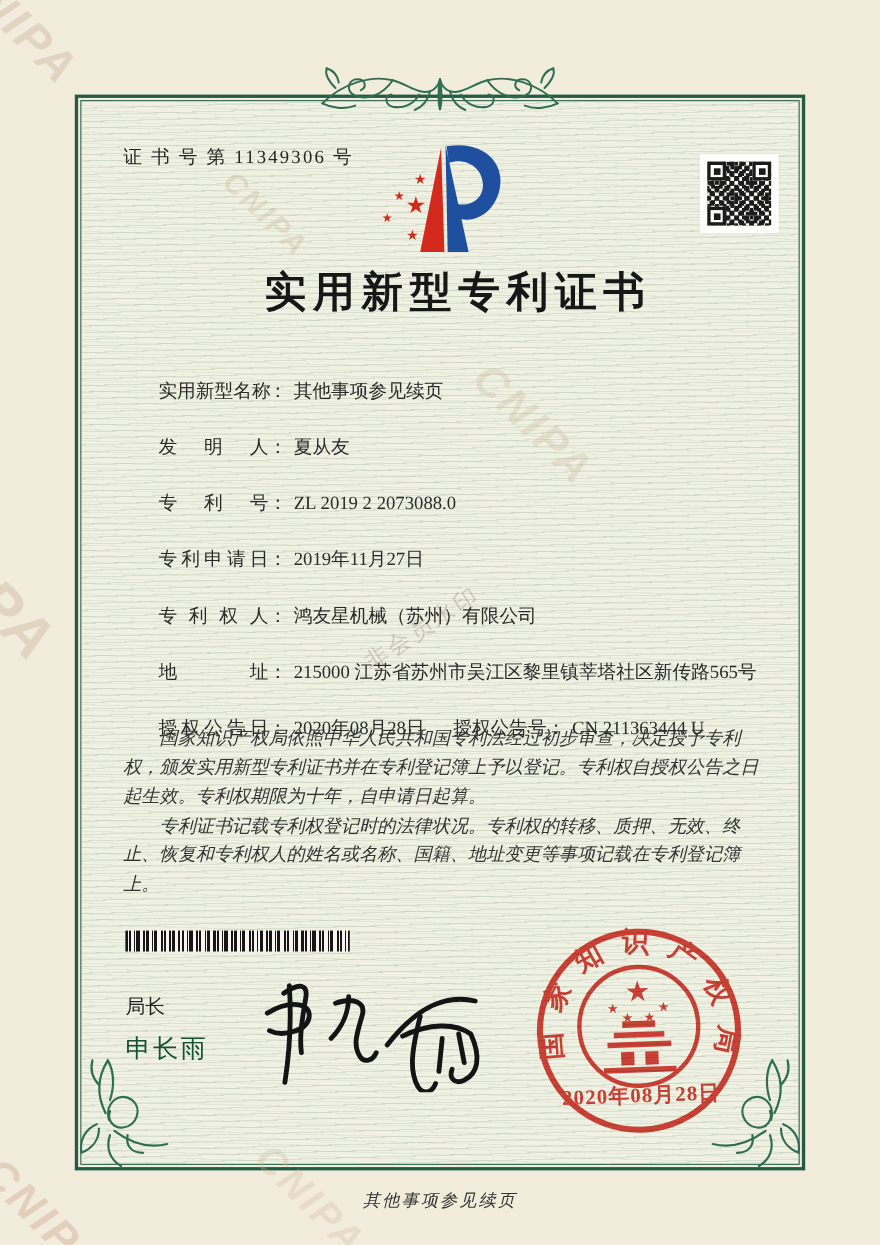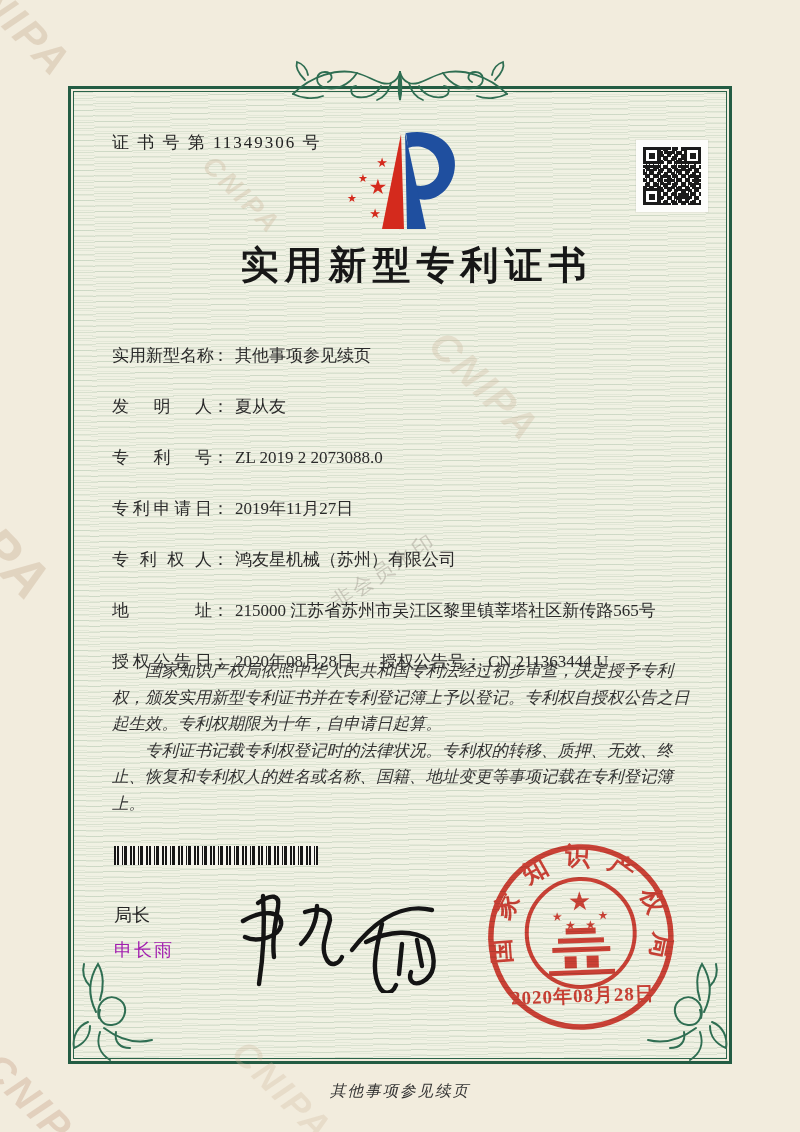--- a/index.html
+++ b/index.html
@@ -44,40 +44,40 @@
        repeating-conic-gradient(#1b1b1b 0% 25%, rgba(0,0,0,0) 0% 50%) 2px 4px/9px 9px;}
   .qr-eye{position:absolute;width:11px;height:11px;border:3px solid #1b1b1b;background:#fff;}
   .qr-eye i{position:absolute;left:2.5px;top:2.5px;width:6px;height:6px;background:#1b1b1b;display:block;}
   .qr-eye.tl{left:0;top:0;} .qr-eye.tr{right:0;top:0;} .qr-eye.bl{left:0;bottom:0;}
 
   .title{position:absolute;left:0;right:0;top:240px;z-index:3;text-align:center;
       font-size:38px;font-weight:700;letter-spacing:6px;color:#171717;padding-left:33px;}
 
   
   .fields{position:absolute;left:112px;top:344px;z-index:3;font-size:17px;color:#2a2a2a;}
-  .row{display:flex;align-items:baseline;margin-bottom:28px;white-space:nowrap;}
+  .row{display:flex;align-items:baseline;margin-bottom:28px;white-space:nowrap;margin-left:32px;}
   .lab{display:inline-block;width:100px;text-align:justify;text-align-last:justify;}
   .val{margin-left:6px;}
   .grant-gap{margin-left:26px;display:flex;align-items:baseline;}
   .grant-gap .lab{width:85px;}
 
   
   .paras{position:absolute;left:112px;top:658px;width:578px;z-index:3;
       font-size:16.5px;line-height:26.5px;color:#333;font-style:italic;}
   .paras p{margin:0;text-indent:2em;}
 
   
   .barcode{position:absolute;left:114px;top:846px;width:204px;height:19px;z-index:3;
       background:repeating-linear-gradient(90deg,
         #161616 0 2px,#f6f5ef 2px 3px,#161616 3px 5px,#f6f5ef 5px 8px,
         #161616 8px 9px,#f6f5ef 9px 10px,#161616 10px 13px,#f6f5ef 13px 16px);}
   .sig-title{position:absolute;left:114px;top:903px;z-index:3;font-size:18px;
       font-family:"Liberation Sans",sans-serif;color:#242424;}
-  .sig-name{position:absolute;left:114px;top:938px;z-index:3;font-size:18px;
-      font-family:"Liberation Sans",sans-serif;color:#a21caf;letter-spacing:2px;}
+  .sig-name{position:absolute;left:114px;top:938px;z-index:3;font-size:23px;
+      font-family:"Liberation Sans",sans-serif;color:#14532d;letter-spacing:2px;}
   .sig-hand{position:absolute;left:225px;top:878px;width:215px;height:115px;z-index:3;}
 
   
   .seal{position:absolute;left:474px;top:840px;width:216px;height:202px;z-index:5;
       opacity:.92;mix-blend-mode:multiply;transform:rotate(-2deg);}
 
   
   .orn-top{position:absolute;left:285px;top:56px;width:230px;height:54px;z-index:4;}
   .orn-bl{position:absolute;left:54px;top:960px;width:100px;height:106px;z-index:4;}
   .orn-br{position:absolute;left:646px;top:960px;width:100px;height:106px;z-index:4;

